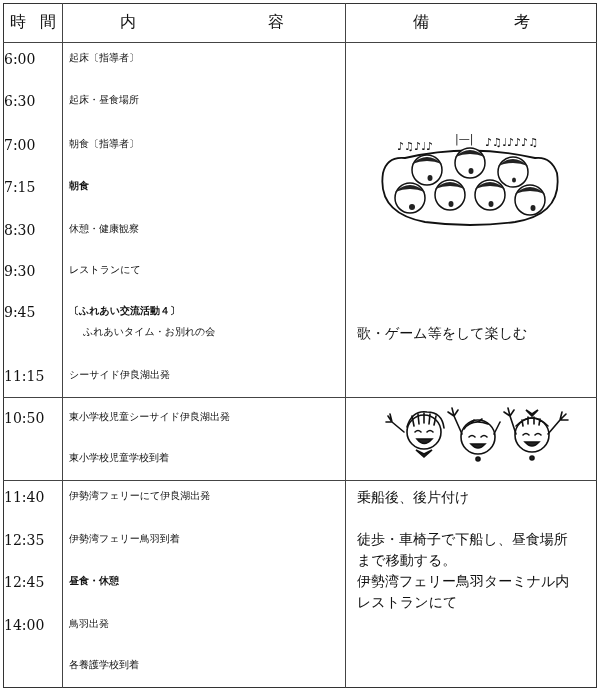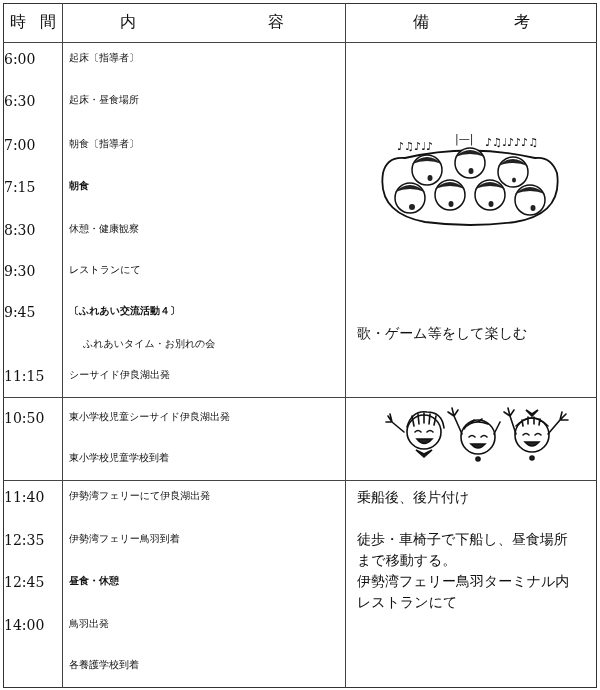--- a/index.html
+++ b/index.html
@@ -11,21 +11,21 @@
   .vline { position: absolute; top: 3px; width: 0; height: 685px; border-left: 1px solid #444; }
   .hdr { position: absolute; top: 12px; font-size: 16px; font-family: "DejaVu Sans", "Liberation Sans", sans-serif; }
   .time { position: absolute; left: 4px; width: 54px; font-size: 14px;
           font-family: "DejaVu Serif", "Liberation Serif", serif; letter-spacing: 0; }
   .act { position: absolute; left: 69px; font-size: 10px; white-space: nowrap;
          font-family: "DejaVu Sans", "Liberation Sans", sans-serif; }
   .act.bold { font-weight: bold; }
   .note { position: absolute; left: 357px; width: 236px; font-size: 14px; line-height: 21px;
           font-family: Liberation Mono, monospace; }
   .illus { position: absolute; }
-  .sub { padding-left: 14px; margin-top: 12px; }
+  .sub { padding-left: 14px; }
 </style>
 </head>
 <body>
 
 <div class="tbl"></div>
 <div class="vline" style="left:62px"></div>
 <div class="vline" style="left:345px"></div>
 <div class="hline" style="top:42px"></div>
 <div class="hline" style="top:397px"></div>
 <div class="hline" style="top:480px"></div>

